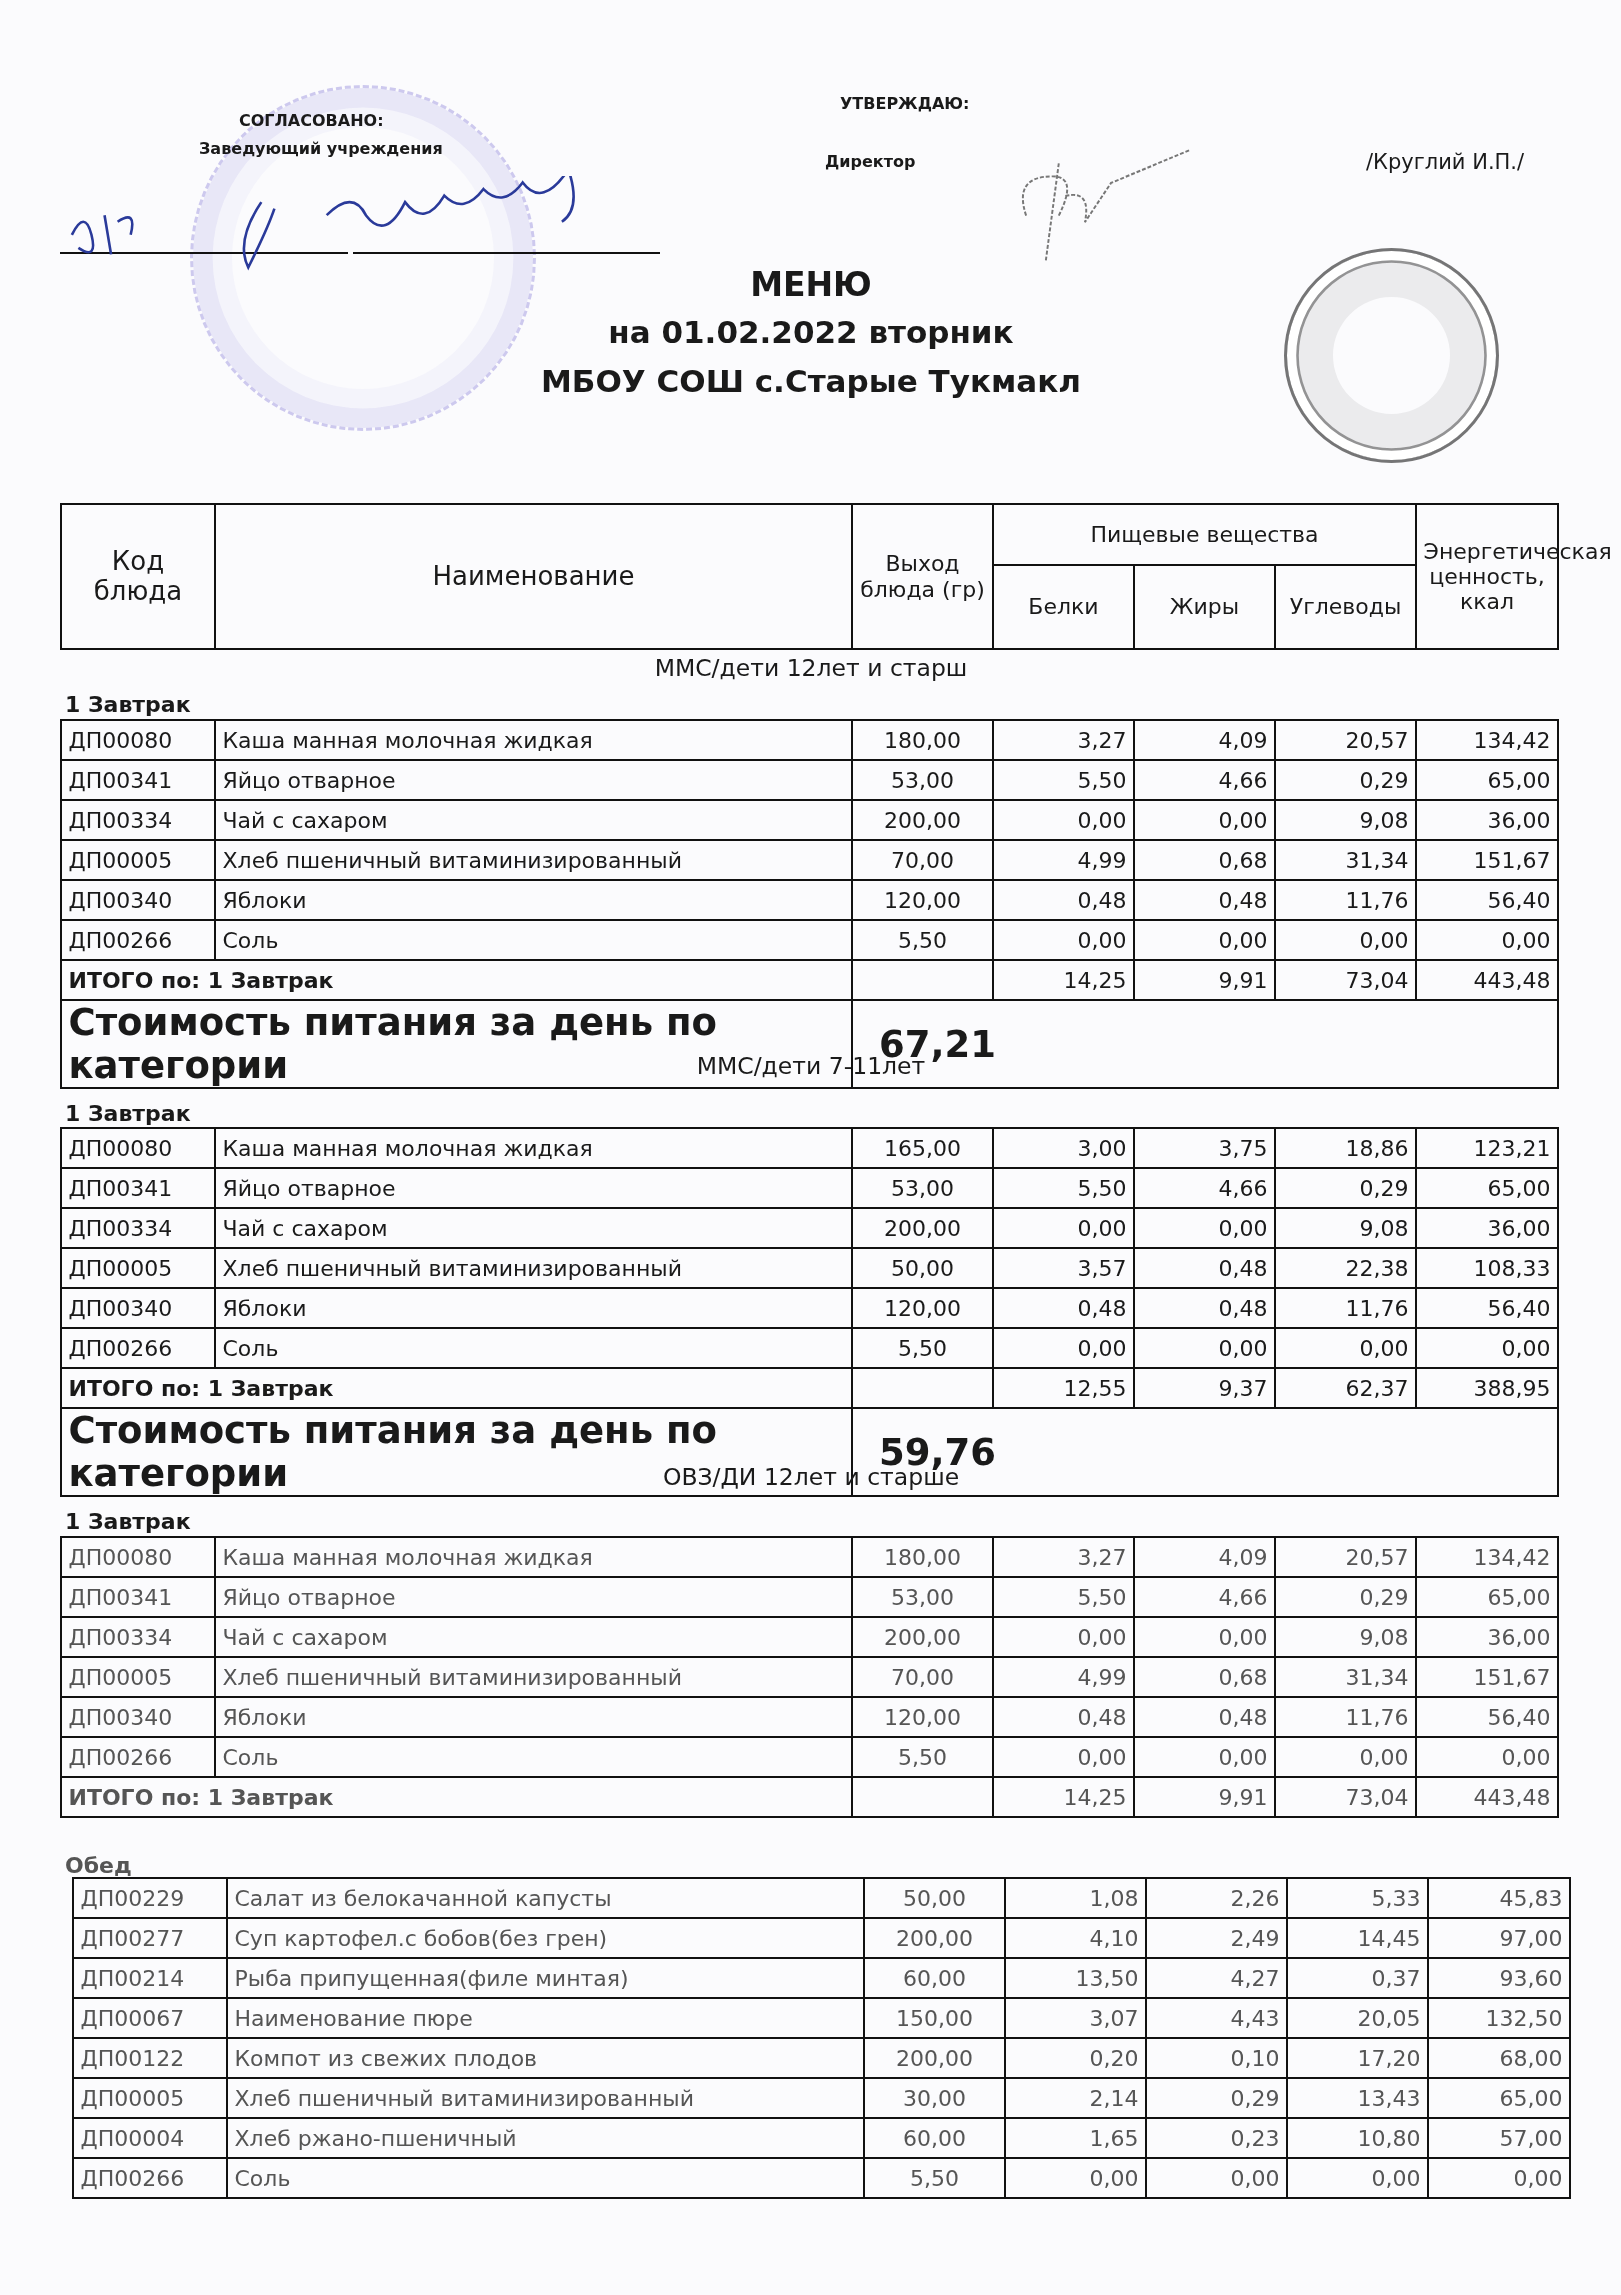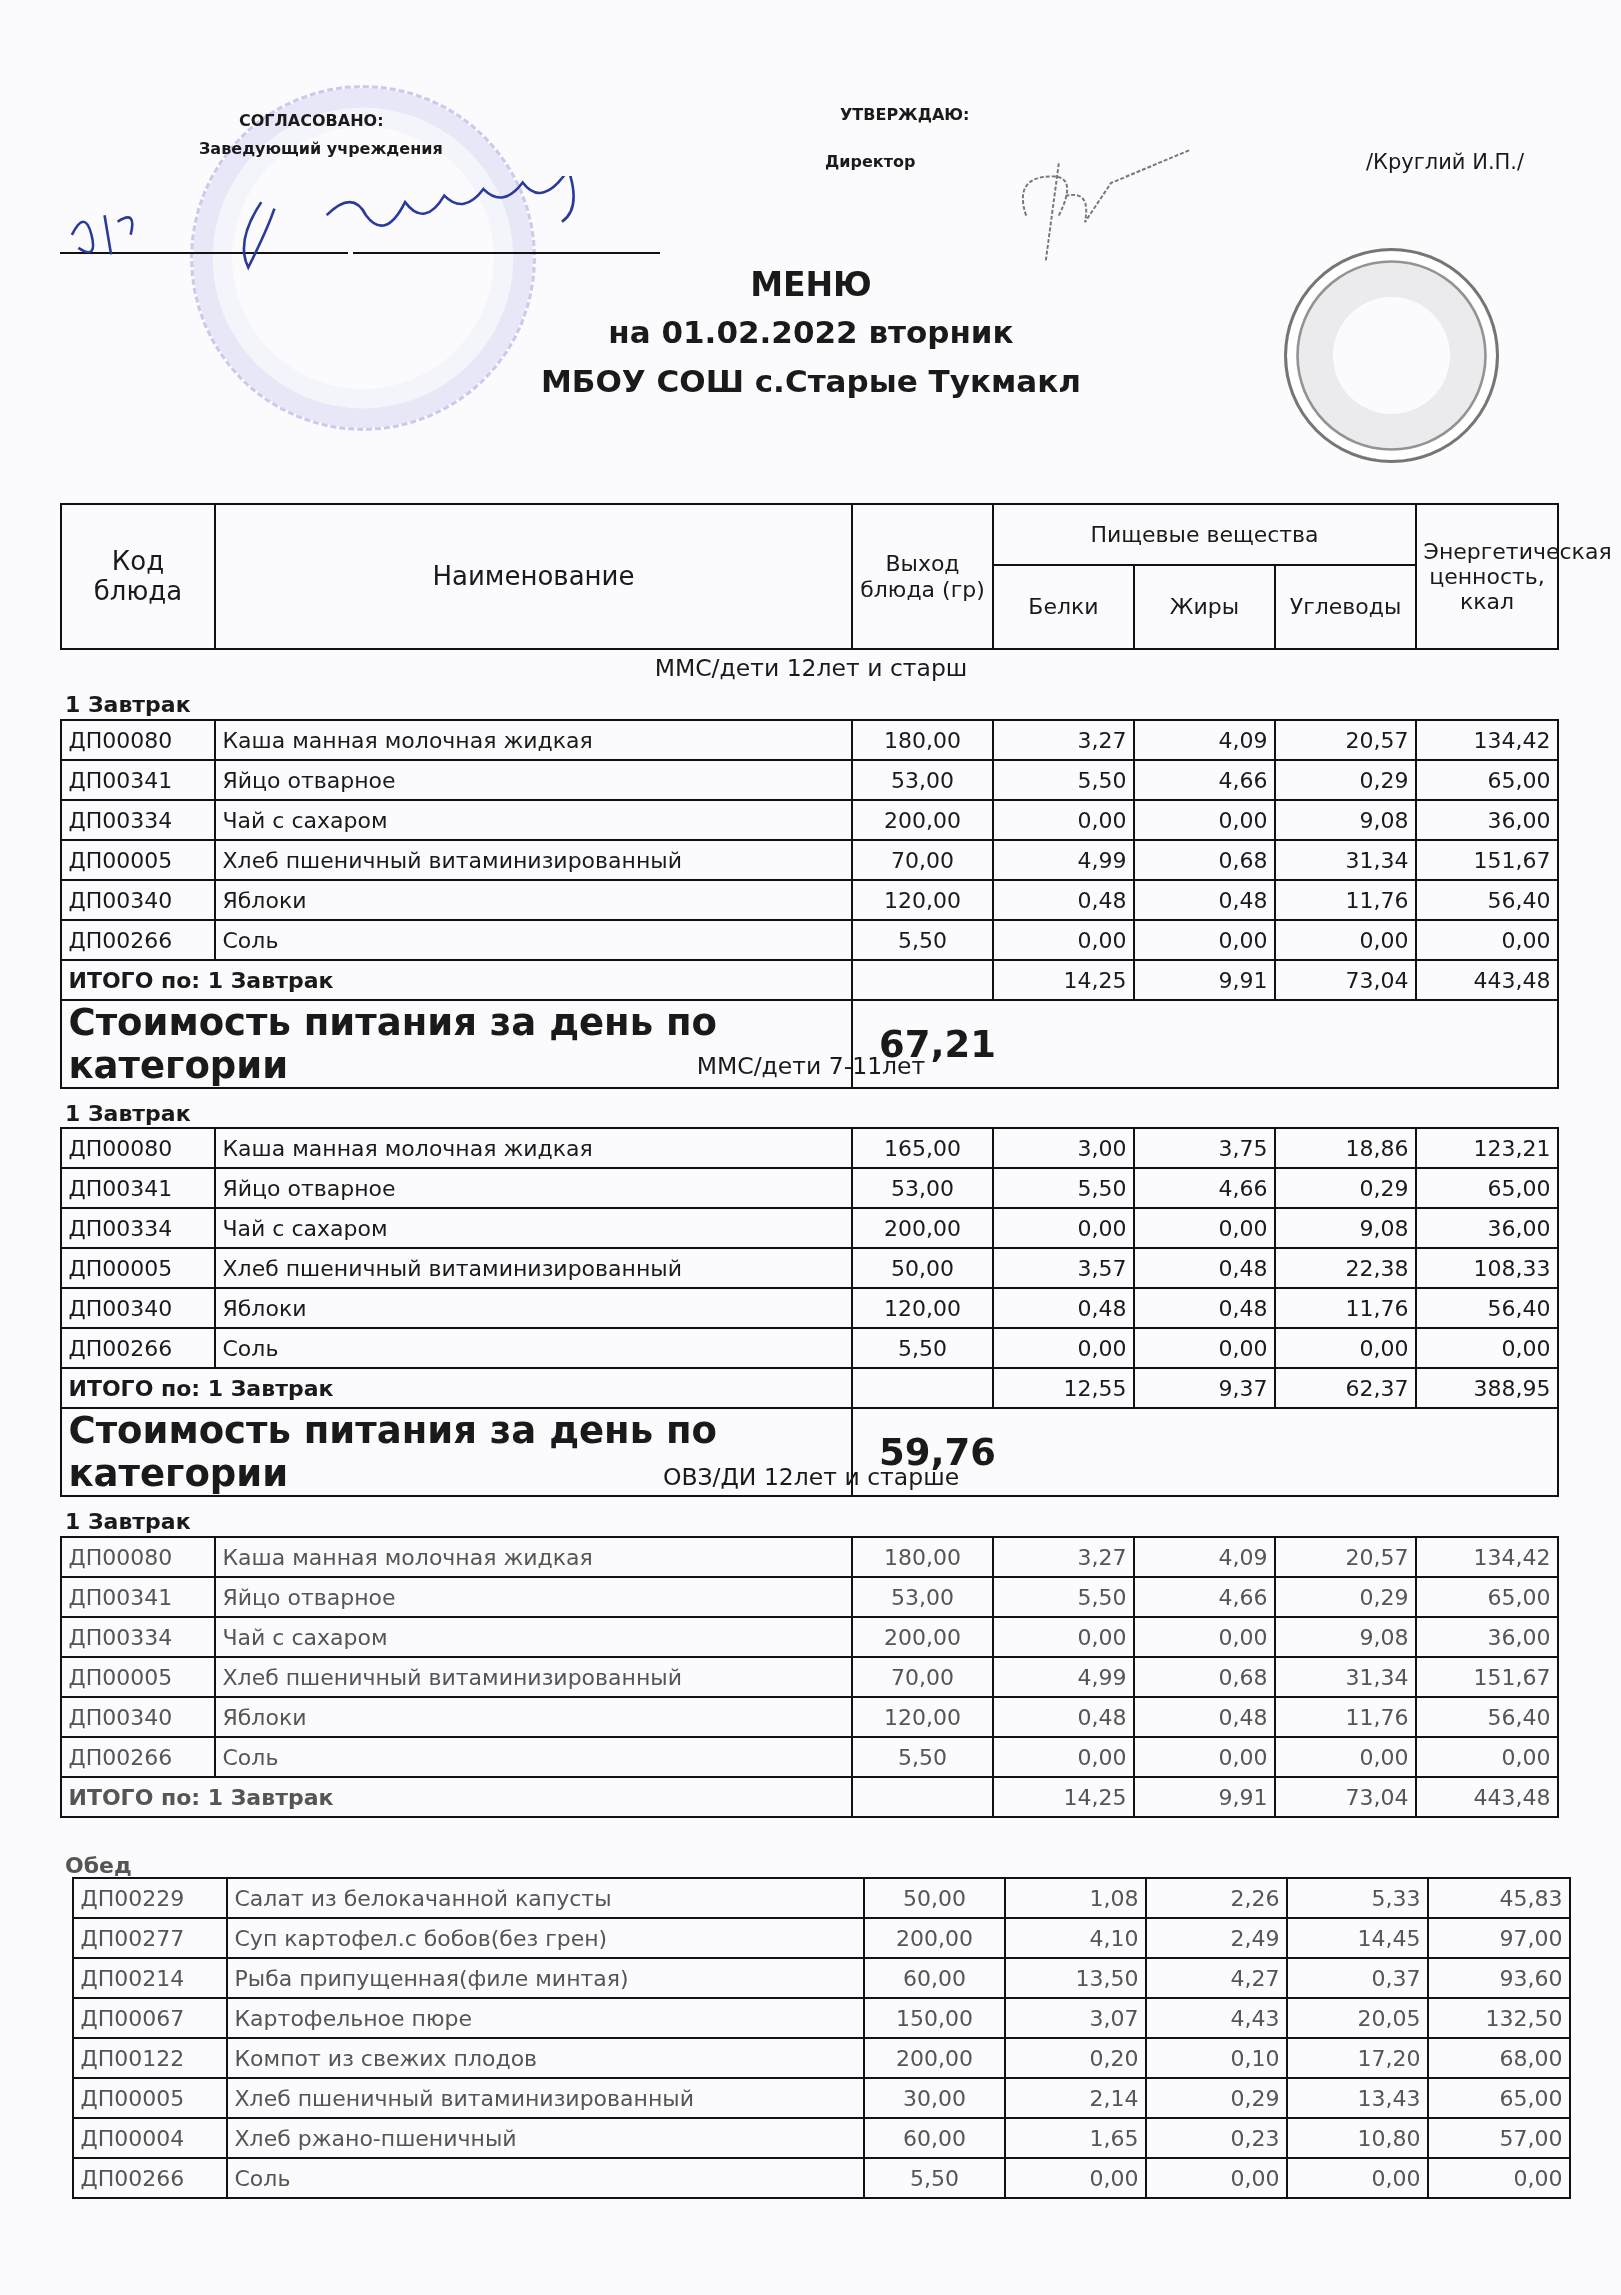--- a/index.html
+++ b/index.html
@@ -39,21 +39,21 @@
 <div class="abs stamp" style="left:190px;top:85px;width:340px;height:340px;"></div>
 <div class="abs hdr-text" style="left:239px;top:111px;">СОГЛАСОВАНО:</div>
 <div class="abs hdr-text" style="left:199px;top:139px;">Заведующий  учреждения</div>
 <div class="abs sign-line" style="left:60px;top:252px;width:288px;"></div>
 <div class="abs sign-line" style="left:353px;top:252px;width:307px;"></div>
 <svg class="abs" style="left:65px;top:176px;" width="654" height="98" viewBox="0 0 1000 150">
   <path d="M10 90 q20 -40 30 0 q10 40 -20 20 M60 60 l10 60 M80 70 q30 -20 20 20" stroke="#2a3a9a" stroke-width="4" fill="none"></path>
   <path d="M300 40 q-40 60 -20 100 q30 -60 40 -90 M400 60 q40 -40 60 0 q30 40 60 -20 q30 40 60 -10 q30 30 60 -10 q30 30 60 -10 q30 40 70 -20 q20 60 -10 80" stroke="#2a3a9a" stroke-width="4" fill="none"></path>
 </svg>
 
-<div class="abs hdr-text" style="left:840px;top:105px;">УТВЕРЖДАЮ:</div>
+<div class="abs hdr-text" style="left:840px;top:94px;">УТВЕРЖДАЮ:</div>
 <div class="abs hdr-text" style="left:825px;top:152px;">Директор</div>
 <svg class="abs" style="left:1000px;top:137px;" width="196" height="131" viewBox="0 0 300 200">
   <path d="M40 120 q-20 -60 40 -60 q40 0 10 60 M90 40 l-20 150 M100 90 q40 -10 30 40 l40 -60 l120 -50" stroke="#777" stroke-width="3" fill="none" stroke-dasharray="6 3"></path>
 </svg>
 <div class="abs" style="left:1366px;top:150px;font-size:21px;">/Круглий И.П./</div>
 <div class="abs stamp2" style="left:1284px;top:248px;width:209px;height:209px;"></div>
 
 <div class="abs title" style="top:265px;font-size:33px;">МЕНЮ</div>
 <div class="abs title" style="top:314px;">на 01.02.2022  вторник</div>
 <div class="abs title" style="top:363px;">МБОУ СОШ с.Старые Тукмакл</div>
@@ -359,21 +359,21 @@
       <td>ДП00214</td>
       <td>Рыба припущенная(филе минтая)</td>
       <td class="yield">60,00</td>
       <td class="num">13,50</td>
       <td class="num">4,27</td>
       <td class="num">0,37</td>
       <td class="num">93,60</td>
     </tr>
       <tr class="row">
       <td>ДП00067</td>
-      <td>Картофельное пюре</td>
+      <td>Наименование пюре</td>
       <td class="yield">150,00</td>
       <td class="num">3,07</td>
       <td class="num">4,43</td>
       <td class="num">20,05</td>
       <td class="num">132,50</td>
     </tr>
       <tr class="row">
       <td>ДП00122</td>
       <td>Компот из свежих плодов</td>
       <td class="yield">200,00</td>

